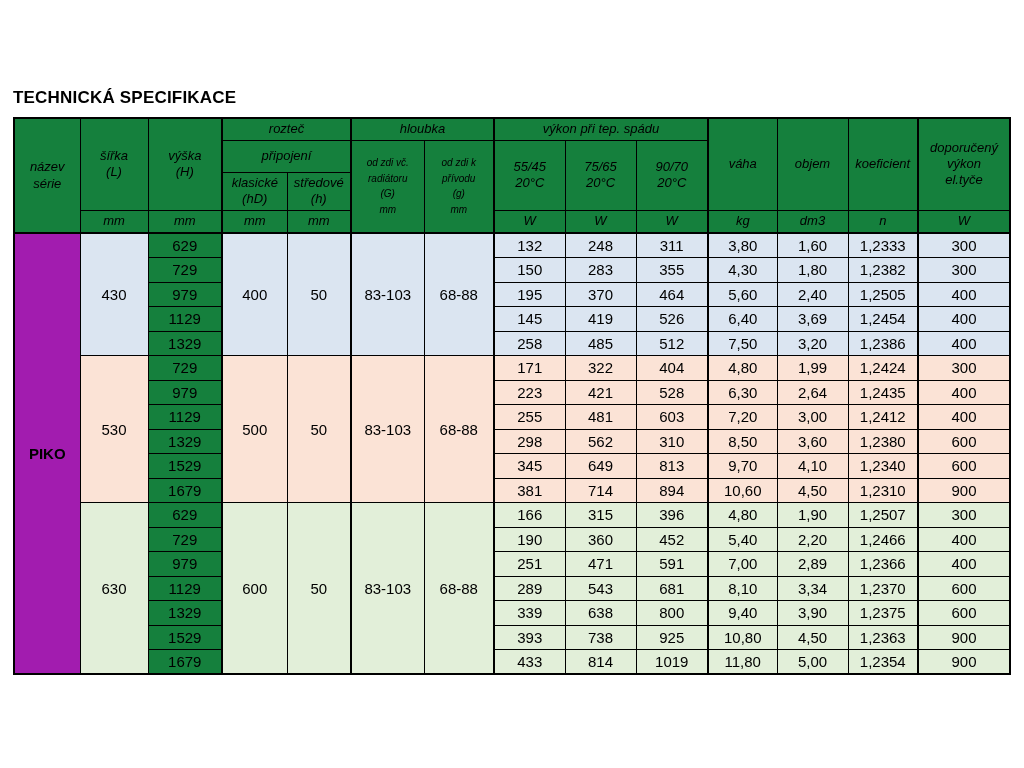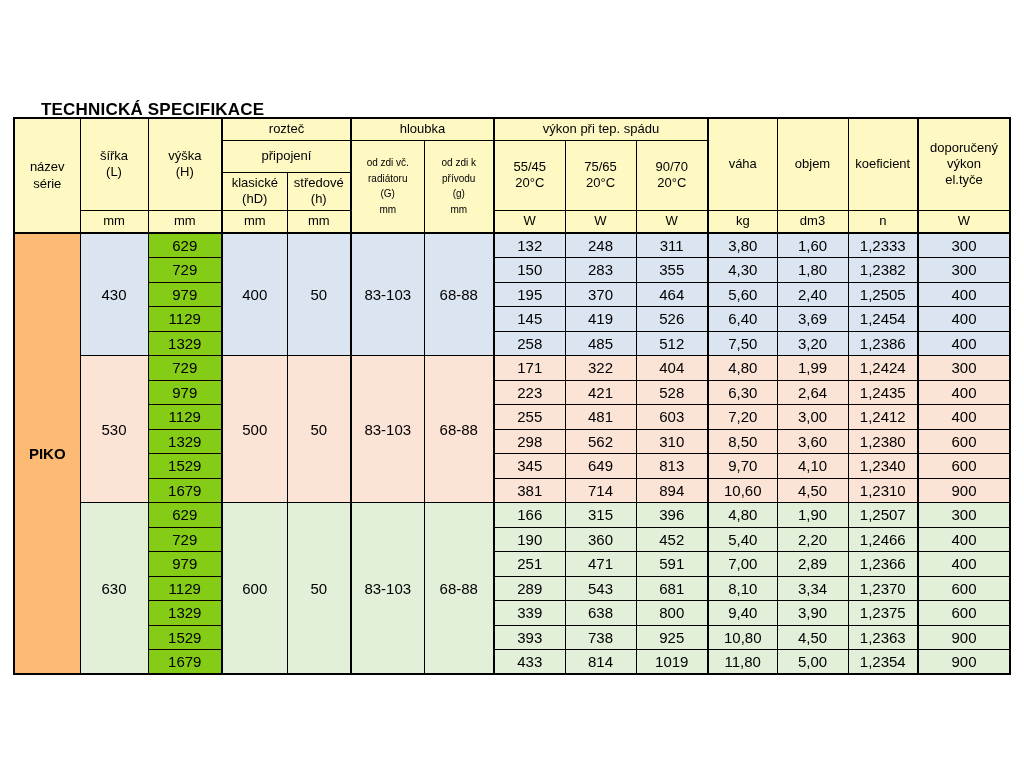--- a/index.html
+++ b/index.html
@@ -6,58 +6,58 @@
   body {
     width: 1024px; height: 768px;
     background: #ffffff;
     font-family: "Liberation Sans", sans-serif;
     color: #000;
     position: relative;
     overflow: hidden;
   }
   .page-title {
     position: absolute;
-    left: 13px; top: 100px;
+    left: 13px; top: 88px;
     font-size: 17px;
     font-weight: 700;
     letter-spacing: 0.2px;
-    margin-left: 28px;
   }
   table.spec {
     position: absolute;
     left: 13px; top: 117px;
     border-collapse: collapse;
     border: 2px solid #000;
     table-layout: fixed;
   }
   .spec th, .spec td {
     border: 1px solid #000;
     text-align: center;
     vertical-align: middle;
     padding: 0 2px;
     overflow: hidden;
   }
   .spec thead th {
     font-weight: 400;
     font-size: 13px;
     line-height: 1.25;
     white-space: pre-line;
-    background: #fef9c3;
+    background: #15803d;
+    font-style: italic;
   }
   .spec thead { border-bottom: 2px solid #000; }
   .spec thead th.small { font-size: 10px; line-height: 1.55; }
   .hr1 { height: 22px; }
   .hr2 { height: 32px; }
   .hr3 { height: 38px; }
   .hr4 { height: 23px; }
   .spec tbody tr { height: 24.5px; }
   .spec tbody td { font-size: 15px; }
   .gl { border-left: 2px solid #000 !important; }
-  .series { font-weight: 700; font-size: 14px; background: #fdba74; }
-  .white-bg { background: #84cc16; }
+  .series { font-weight: 700; font-size: 14px; background: #a21caf; }
+  .white-bg { background: #15803d; }
 </style>
 </head>
 <body>
 
 <div class="page-title">TECHNICKÁ SPECIFIKACE</div>
 
 <table class="spec">
   <colgroup>
     <col style="width:66px">
       <col style="width:68px">

